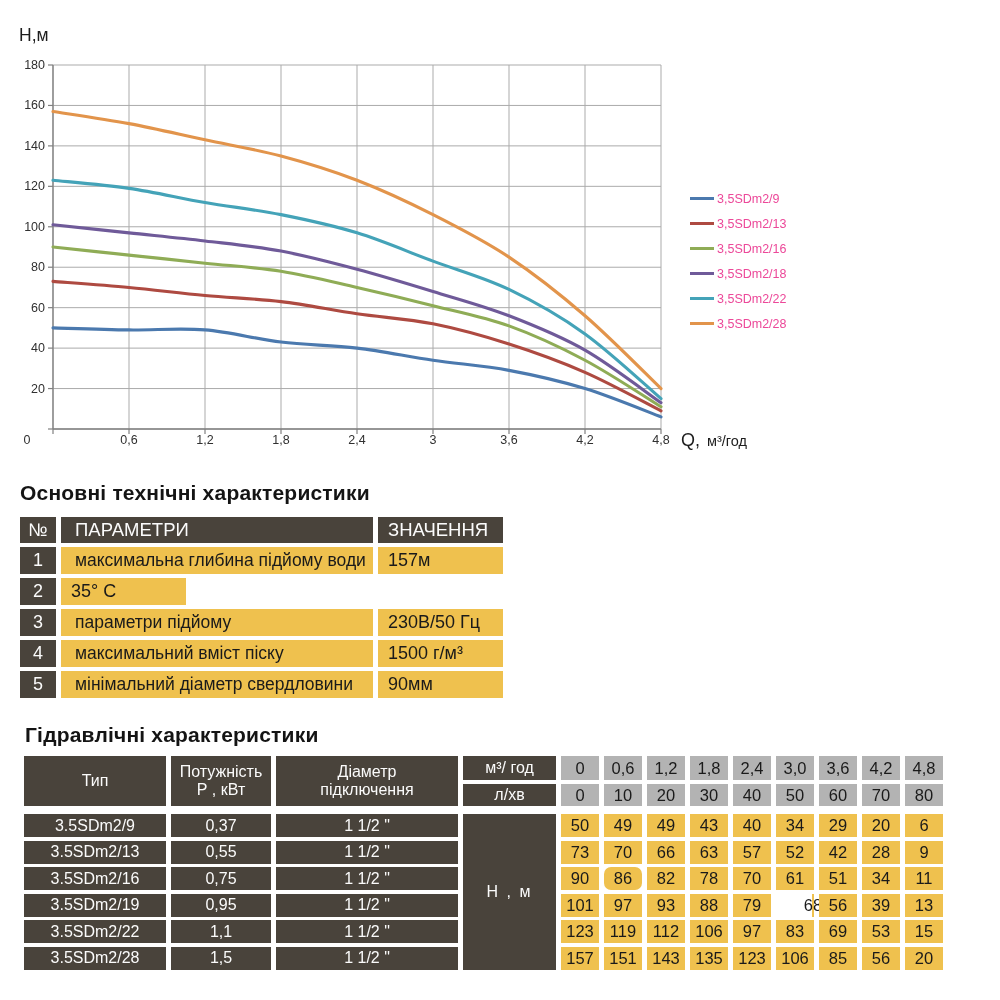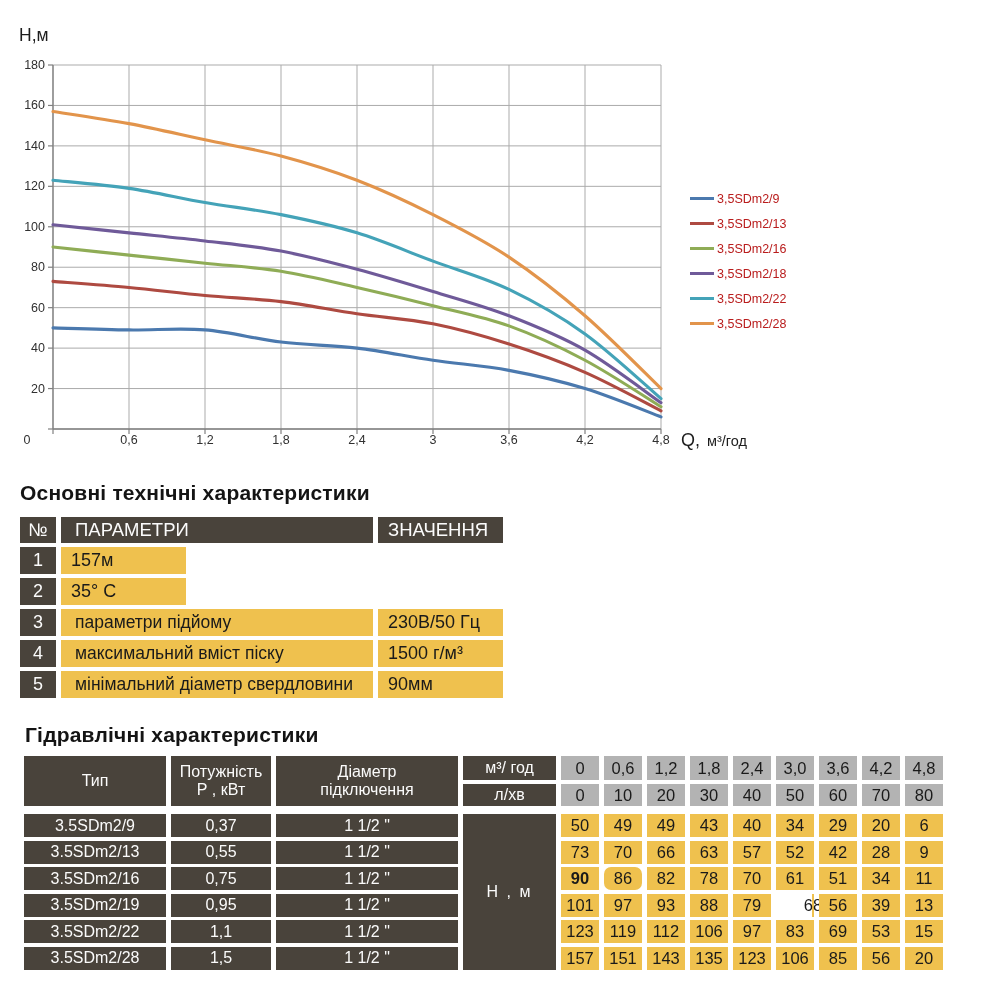--- a/index.html
+++ b/index.html
@@ -39,21 +39,21 @@
   .hh-m3{grid-column:4;grid-row:1;}
   .hh-lmin{grid-column:4;grid-row:2;}
   .two{flex-direction:column;line-height:1.12;}
   .head-label-cell{grid-column:4;grid-row:1 / span 6;letter-spacing:2px;}
   .num-cell{font-size:16.5px;}
 
   
   #legend{position:absolute;left:690px;top:186px;}
   .legend-item{display:flex;align-items:center;height:25px;}
   .legend-marker{width:24px;height:3px;margin-right:3px;flex:none;}
-  .legend-label{font-size:12.5px;color:#b91c1c;white-space:nowrap;}
+  .legend-label{font-size:12.5px;color:#ec4899;white-space:nowrap;}
 </style>
 </head>
 <body>
 
 <div class="page">
 
   <svg id="chart" width="1000" height="470" viewBox="0 0 1000 470">
       <line x1="53" y1="65" x2="53" y2="429" stroke="#ABABAB" stroke-width="1"></line>
       <line x1="129" y1="65" x2="129" y2="429" stroke="#ABABAB" stroke-width="1"></line>
       <line x1="205" y1="65" x2="205" y2="429" stroke="#ABABAB" stroke-width="1"></line>
@@ -153,20 +153,21 @@
 
   <div id="tech-table">
     <div class="tech-row header">
       <div class="cell dark c1">№</div>
       <div class="cell dark c2">ПАРАМЕТРИ</div>
       <div class="cell dark c3">ЗНАЧЕННЯ</div>
     </div>
     <div id="tech-rows">
         <div class="tech-row">
           <div class="cell dark c1">1</div>
+          <div class="cell yellow c2">максимальна глибина підйому води</div>
           <div class="cell yellow c3">157м</div>
         </div>
         <div class="tech-row">
           <div class="cell dark c1">2</div>
           <div class="cell yellow c3">35° С</div>
         </div>
         <div class="tech-row">
           <div class="cell dark c1">3</div>
           <div class="cell yellow c2">параметри підйому</div>
           <div class="cell yellow c3">230В/50 Гц</div>
@@ -240,21 +241,21 @@
       <div class="cell yellow num-cell" style="grid-area: 2 / 7;">66</div>
       <div class="cell yellow num-cell" style="grid-area: 2 / 8;">63</div>
       <div class="cell yellow num-cell" style="grid-area: 2 / 9;">57</div>
       <div class="cell yellow num-cell" style="grid-area: 2 / 10;">52</div>
       <div class="cell yellow num-cell" style="grid-area: 2 / 11;">42</div>
       <div class="cell yellow num-cell" style="grid-area: 2 / 12;">28</div>
       <div class="cell yellow num-cell" style="grid-area: 2 / 13;">9</div>
       <div class="cell dark" style="grid-area: 3 / 1;">3.5SDm2/16</div>
       <div class="cell dark" style="grid-area: 3 / 2;">0,75</div>
       <div class="cell dark" style="grid-area: 3 / 3;">1 1/2 "</div>
-      <div class="cell yellow num-cell" style="grid-area: 3 / 5; font-weight: bold;">90</div>
+      <div class="cell yellow num-cell" style="grid-area: 3 / 5;">90</div>
       <div class="cell yellow num-cell" style="grid-area: 3 / 6; border-radius: 7px;">86</div>
       <div class="cell yellow num-cell" style="grid-area: 3 / 7;">82</div>
       <div class="cell yellow num-cell" style="grid-area: 3 / 8;">78</div>
       <div class="cell yellow num-cell" style="grid-area: 3 / 9;">70</div>
       <div class="cell yellow num-cell" style="grid-area: 3 / 10;">61</div>
       <div class="cell yellow num-cell" style="grid-area: 3 / 11;">51</div>
       <div class="cell yellow num-cell" style="grid-area: 3 / 12;">34</div>
       <div class="cell yellow num-cell" style="grid-area: 3 / 13;">11</div>
       <div class="cell dark" style="grid-area: 4 / 1;">3.5SDm2/19</div>
       <div class="cell dark" style="grid-area: 4 / 2;">0,95</div>

